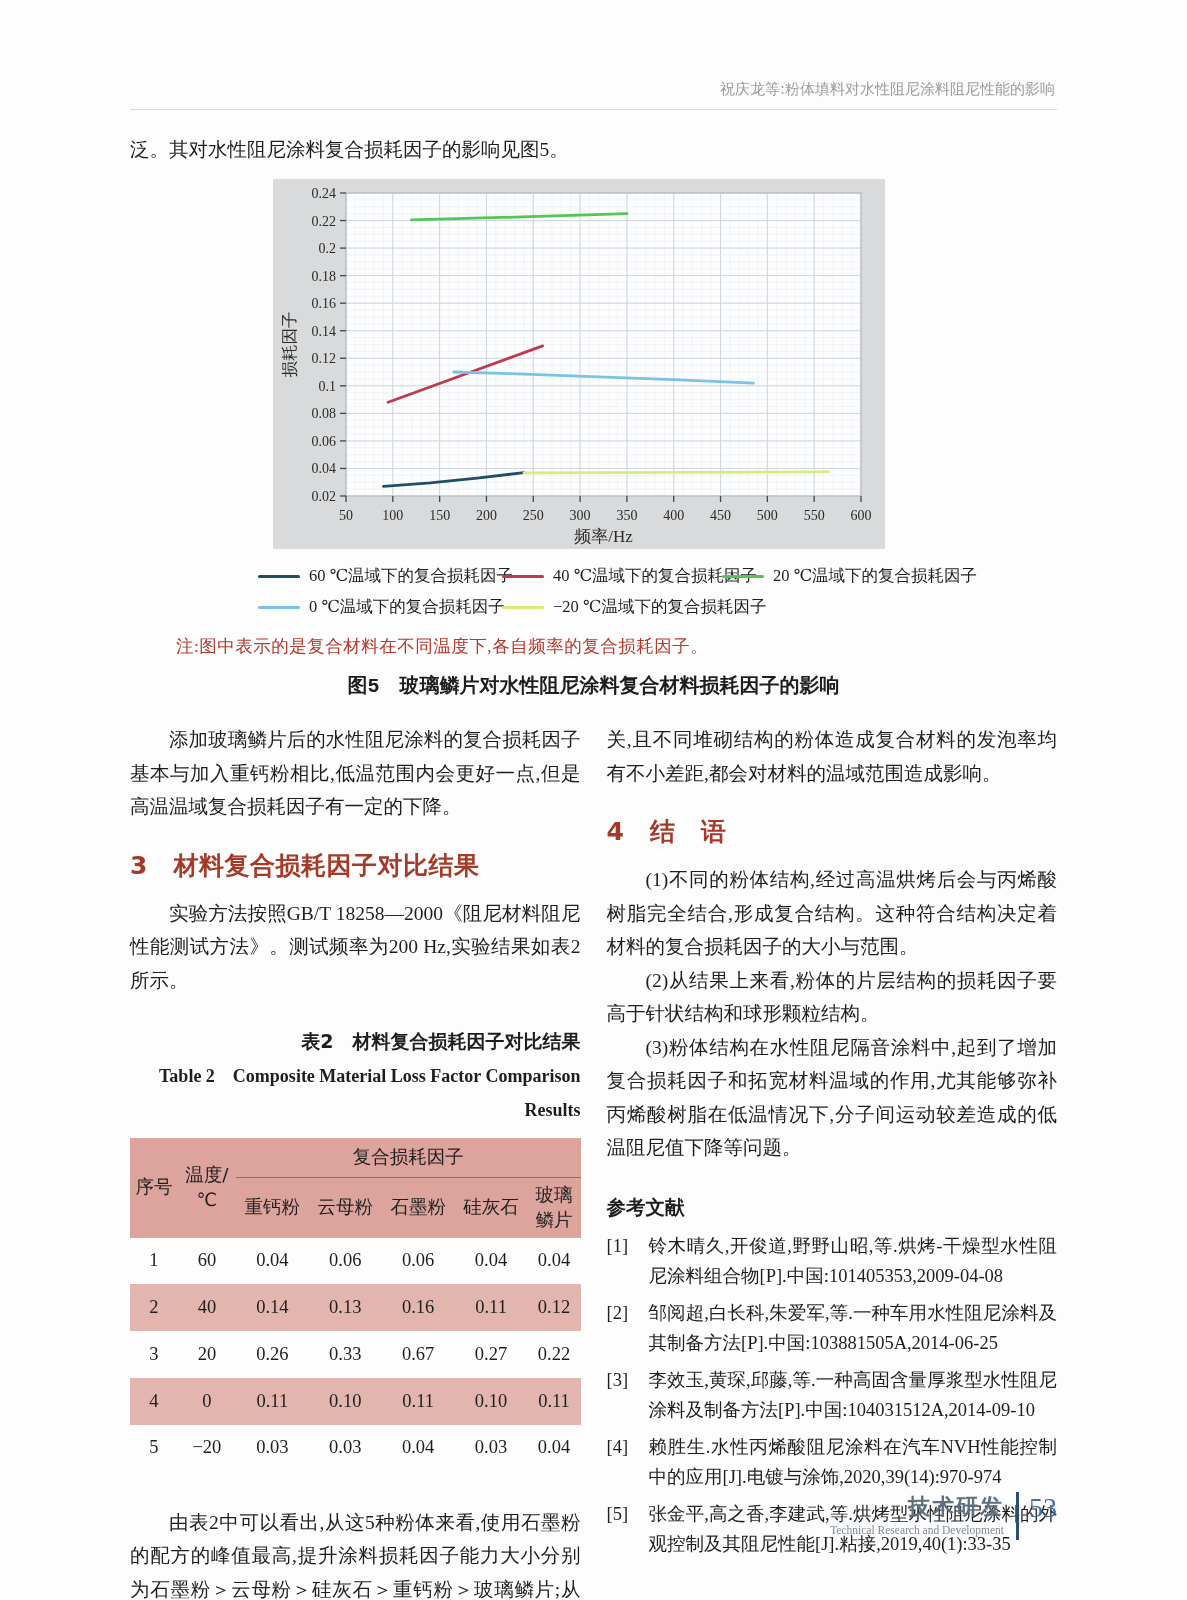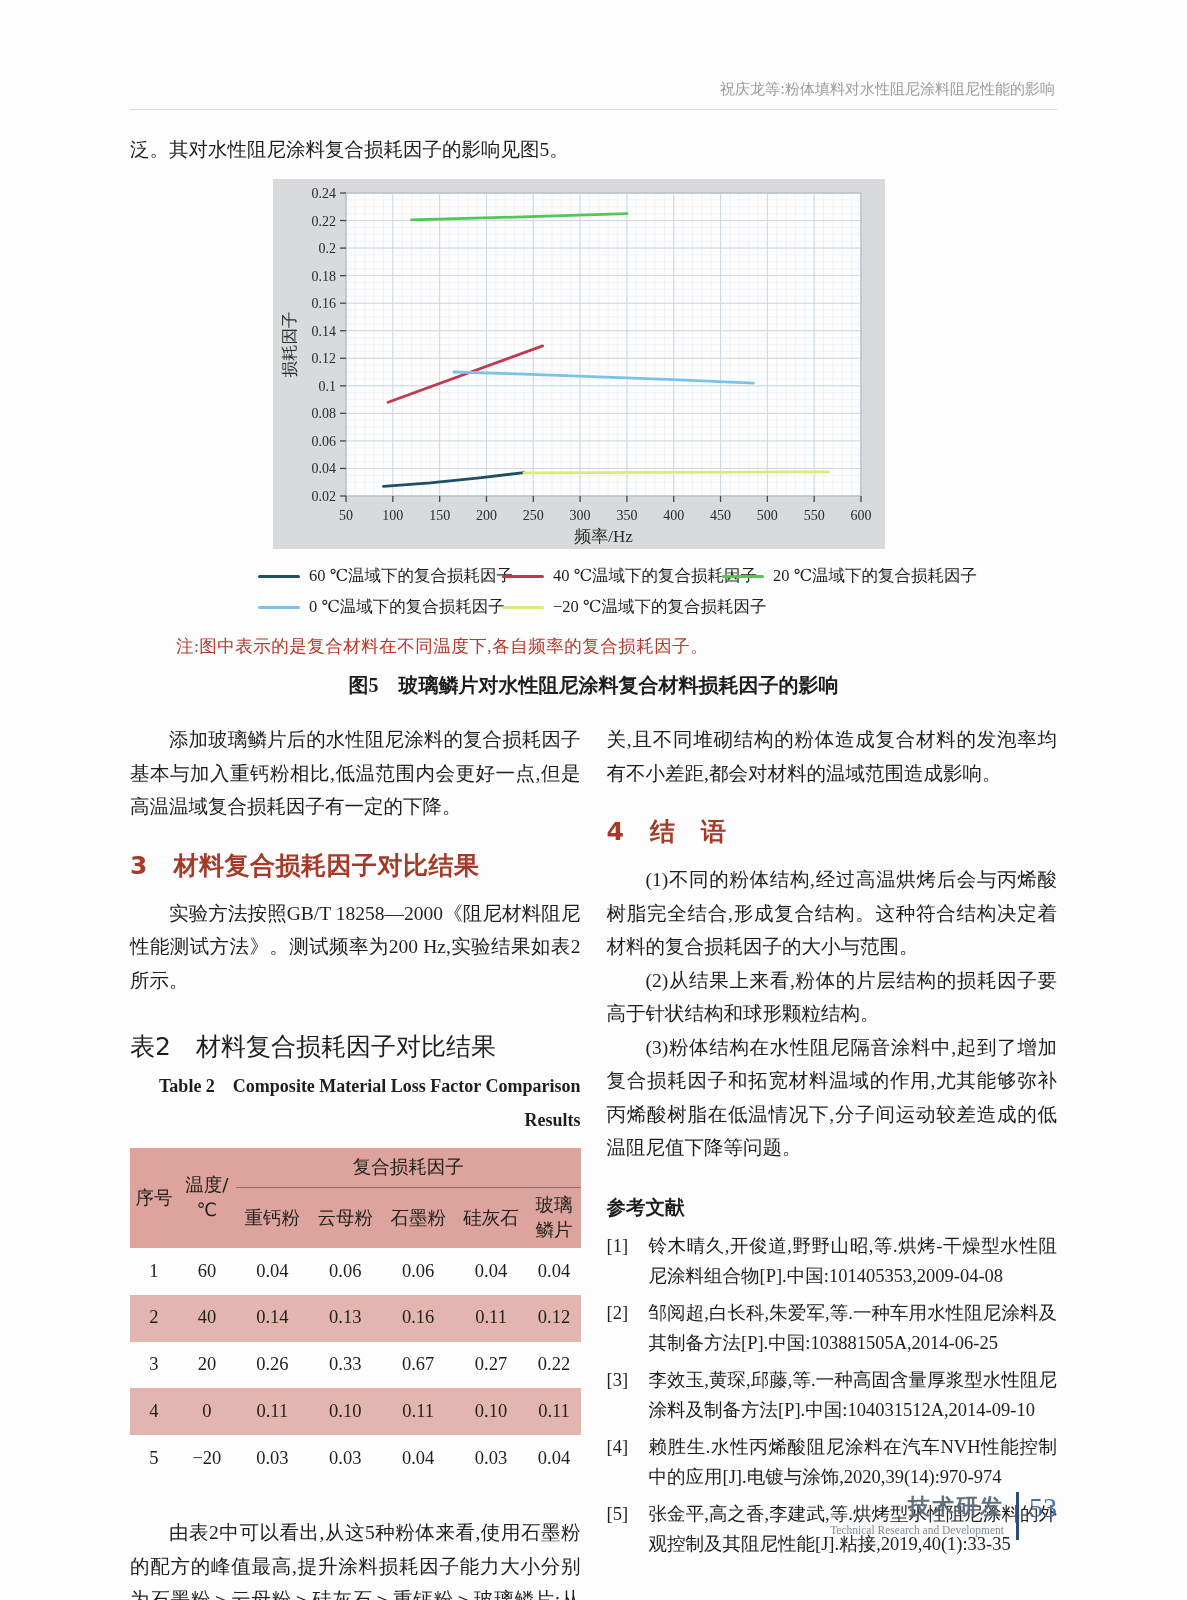--- a/index.html
+++ b/index.html
@@ -12,31 +12,31 @@
   .intro{margin:26px 130px 0 130px;font-size:19.5px;}
   
   .figure-block{margin-top:16px;}
   .chart-wrap{margin-left:273px;width:612px;}
   .legend{margin:12px auto 0 258px;width:740px;display:grid;
           grid-template-columns:244px 220px auto;row-gap:9px;font-size:16.5px;}
   .lg-item{display:flex;align-items:center;white-space:nowrap;}
   .lg-line{display:inline-block;width:42px;height:3px;border-radius:2px;margin-right:9px;flex:none;}
   .fig-note{margin:16px 0 0 176px;color:#b5392c;font-size:17.5px;letter-spacing:.5px;}
   .fig-cap-cn{margin:14px 0 0 0;text-align:center;font-weight:bold;font-size:20px;
-          font-family:Liberation Serif, serif;}
+          font-family:Liberation Mono, monospace;}
   .fig-cap-en{margin:7px 0 0 0;text-align:center;font-weight:bold;font-size:18.5px;}
   
   .columns{display:flex;gap:26px;margin:24px 130px 0 130px;}
   .col{width:451px;font-size:19.5px;line-height:1.72;text-align:justify;}
   .para{margin:0;}
   .indent{text-indent:2em;}
   .sec-heading{margin:20px 0 10px 0;font-size:25px;font-weight:bold;color:#a43a27;
           font-family:"DejaVu Sans","Liberation Sans",sans-serif;letter-spacing:.5px;}
   
-  .tbl-title-cn{margin:28px 0 2px 0;text-align:left;font-weight:normal;font-size:25px;
+  .tbl-title-cn{margin:28px 0 2px 0;text-align:right;font-weight:bold;font-size:19px;
           font-family:"DejaVu Sans","Liberation Sans",sans-serif;}
   .tbl-title-en{margin:3px 0 0 0;text-align:right;font-weight:bold;font-size:18px;}
   table.t2{width:100%;border-collapse:collapse;margin-top:12px;text-align:center;font-size:18.5px;}
   table.t2 th{background:#dca49c;font-weight:normal;padding:5px 2px;vertical-align:middle;
           font-family:"DejaVu Sans","Liberation Sans",sans-serif;word-break:break-all;line-height:1.35;}
   table.t2 th.group{border-bottom:1px solid #8e6f68;padding:7px 2px;}
   table.t2 td{padding:7.5px 2px;}
   table.t2 tr.pink td{background:#e2b5ae;}
   
   .refs-heading{margin:26px 0 8px 0;font-weight:bold;font-size:19.5px;

